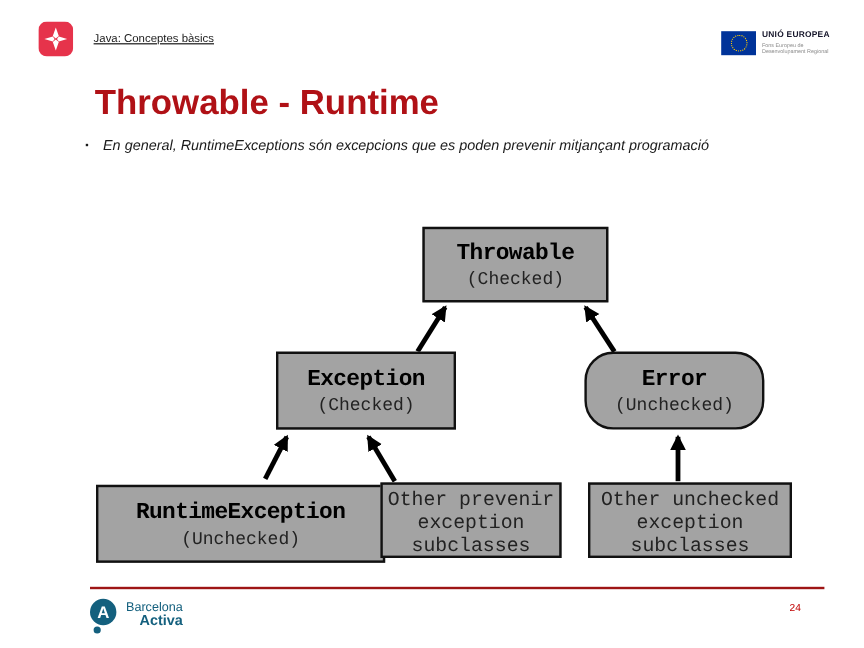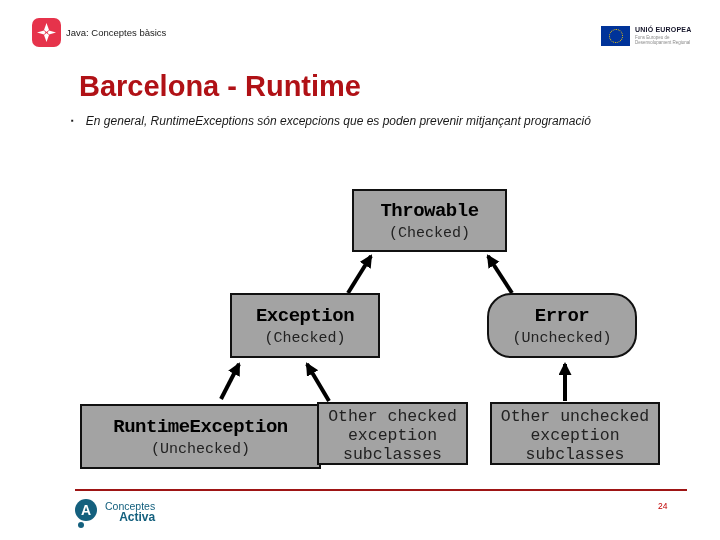--- a/index.html
+++ b/index.html
@@ -2,21 +2,21 @@
 <html><head>
 <meta charset="utf-8">
 <style>
   html,body{margin:0;padding:0;background:#888;}
   .slide{
     position:relative;width:720px;height:540px;background:#ffffff;
     font-family:"Liberation Sans",sans-serif;overflow:hidden;margin:0 auto;
   }
   
   .app-icon{position:absolute;left:32px;top:18px;width:29px;height:29px;}
-  .doc-title{position:absolute;left:66px;top:27px;font-size:9.5px;color:#1a1a1a;}
+  .doc-title{position:absolute;left:78px;top:27px;font-size:9.5px;color:#1a1a1a;text-decoration:underline;}
   .eu-block{position:absolute;left:601px;top:26px;display:flex;gap:5px;align-items:flex-start;}
   .eu-flag{width:29px;height:20px;background:#003399;display:flex;align-items:center;justify-content:center;}
   .eu-stars{width:12px;height:12px;border-radius:50%;border:1.4px dotted #ffcc00;}
   .eu-text{display:flex;flex-direction:column;}
   .eu-title{font-size:7px;font-weight:bold;color:#15152a;letter-spacing:.2px;}
   .eu-sub{font-size:4.5px;color:#8a8a8a;margin-top:1.5px;max-width:64px;line-height:5px;}
   
   .slide-title{position:absolute;left:79px;top:70px;font-size:29px;font-weight:bold;color:#b01116;}
   .bullet-row{position:absolute;left:71px;top:113px;display:flex;}
   .bullet-marker{font-size:8px;color:#1a1a1a;margin-top:3px;}
@@ -63,21 +63,21 @@
   <div class="eu-block">
     <div class="eu-flag">
       <div class="eu-stars"></div>
     </div>
     <div class="eu-text">
       <span class="eu-title">UNIÓ EUROPEA</span>
       <span class="eu-sub">Fons Europeu de Desenvolupament Regional</span>
     </div>
   </div>
 
-  <div class="slide-title">Barcelona - Runtime</div>
+  <div class="slide-title">Throwable - Runtime</div>
   <div class="bullet-row">
     <span class="bullet-marker">▪</span>
     <span class="bullet-text">En general, RuntimeExceptions són excepcions que es poden prevenir mitjançant programació</span>
   </div>
 
   <svg class="arrows">
     <defs>
       <marker id="ah" markerUnits="userSpaceOnUse" markerWidth="14" markerHeight="14" refX="11" refY="6.5" orient="auto">
         <path d="M0,0 L13,6.5 L0,13 Z" fill="#000"></path>
       </marker>
@@ -103,38 +103,38 @@
     <div class="cname">Error</div>
     <div class="cmod">(Unchecked)</div>
   </div>
 
   <div class="node node-runtime">
     <div class="cname">RuntimeException</div>
     <div class="cmod">(Unchecked)</div>
   </div>
 
   <div class="node node-multiline node-other-checked">
-    <div>Other checked</div>
+    <div>Other prevenir</div>
     <div>exception</div>
     <div>subclasses</div>
   </div>
 
   <div class="node node-multiline node-other-unchecked">
     <div>Other unchecked</div>
     <div>exception</div>
     <div>subclasses</div>
   </div>
 
   <div class="footer-line"></div>
   <div class="ba-logo">
     <svg width="32" height="34" viewBox="0 0 32 34">
       <circle cx="14" cy="13" r="11" fill="#14607e"></circle>
       <text x="14" y="18" font-family="Liberation Sans, sans-serif" font-size="14" font-weight="bold" fill="#ffffff" text-anchor="middle">A</text>
       <circle cx="9" cy="28" r="3" fill="#14607e"></circle>
     </svg>
   </div>
   <div class="ba-text">
-    <div class="ba-line1">Conceptes</div>
+    <div class="ba-line1">Barcelona</div>
     <div class="ba-line2">Activa</div>
   </div>
   <div class="page-number">24</div>
 
 </div>
 
 </body></html>

